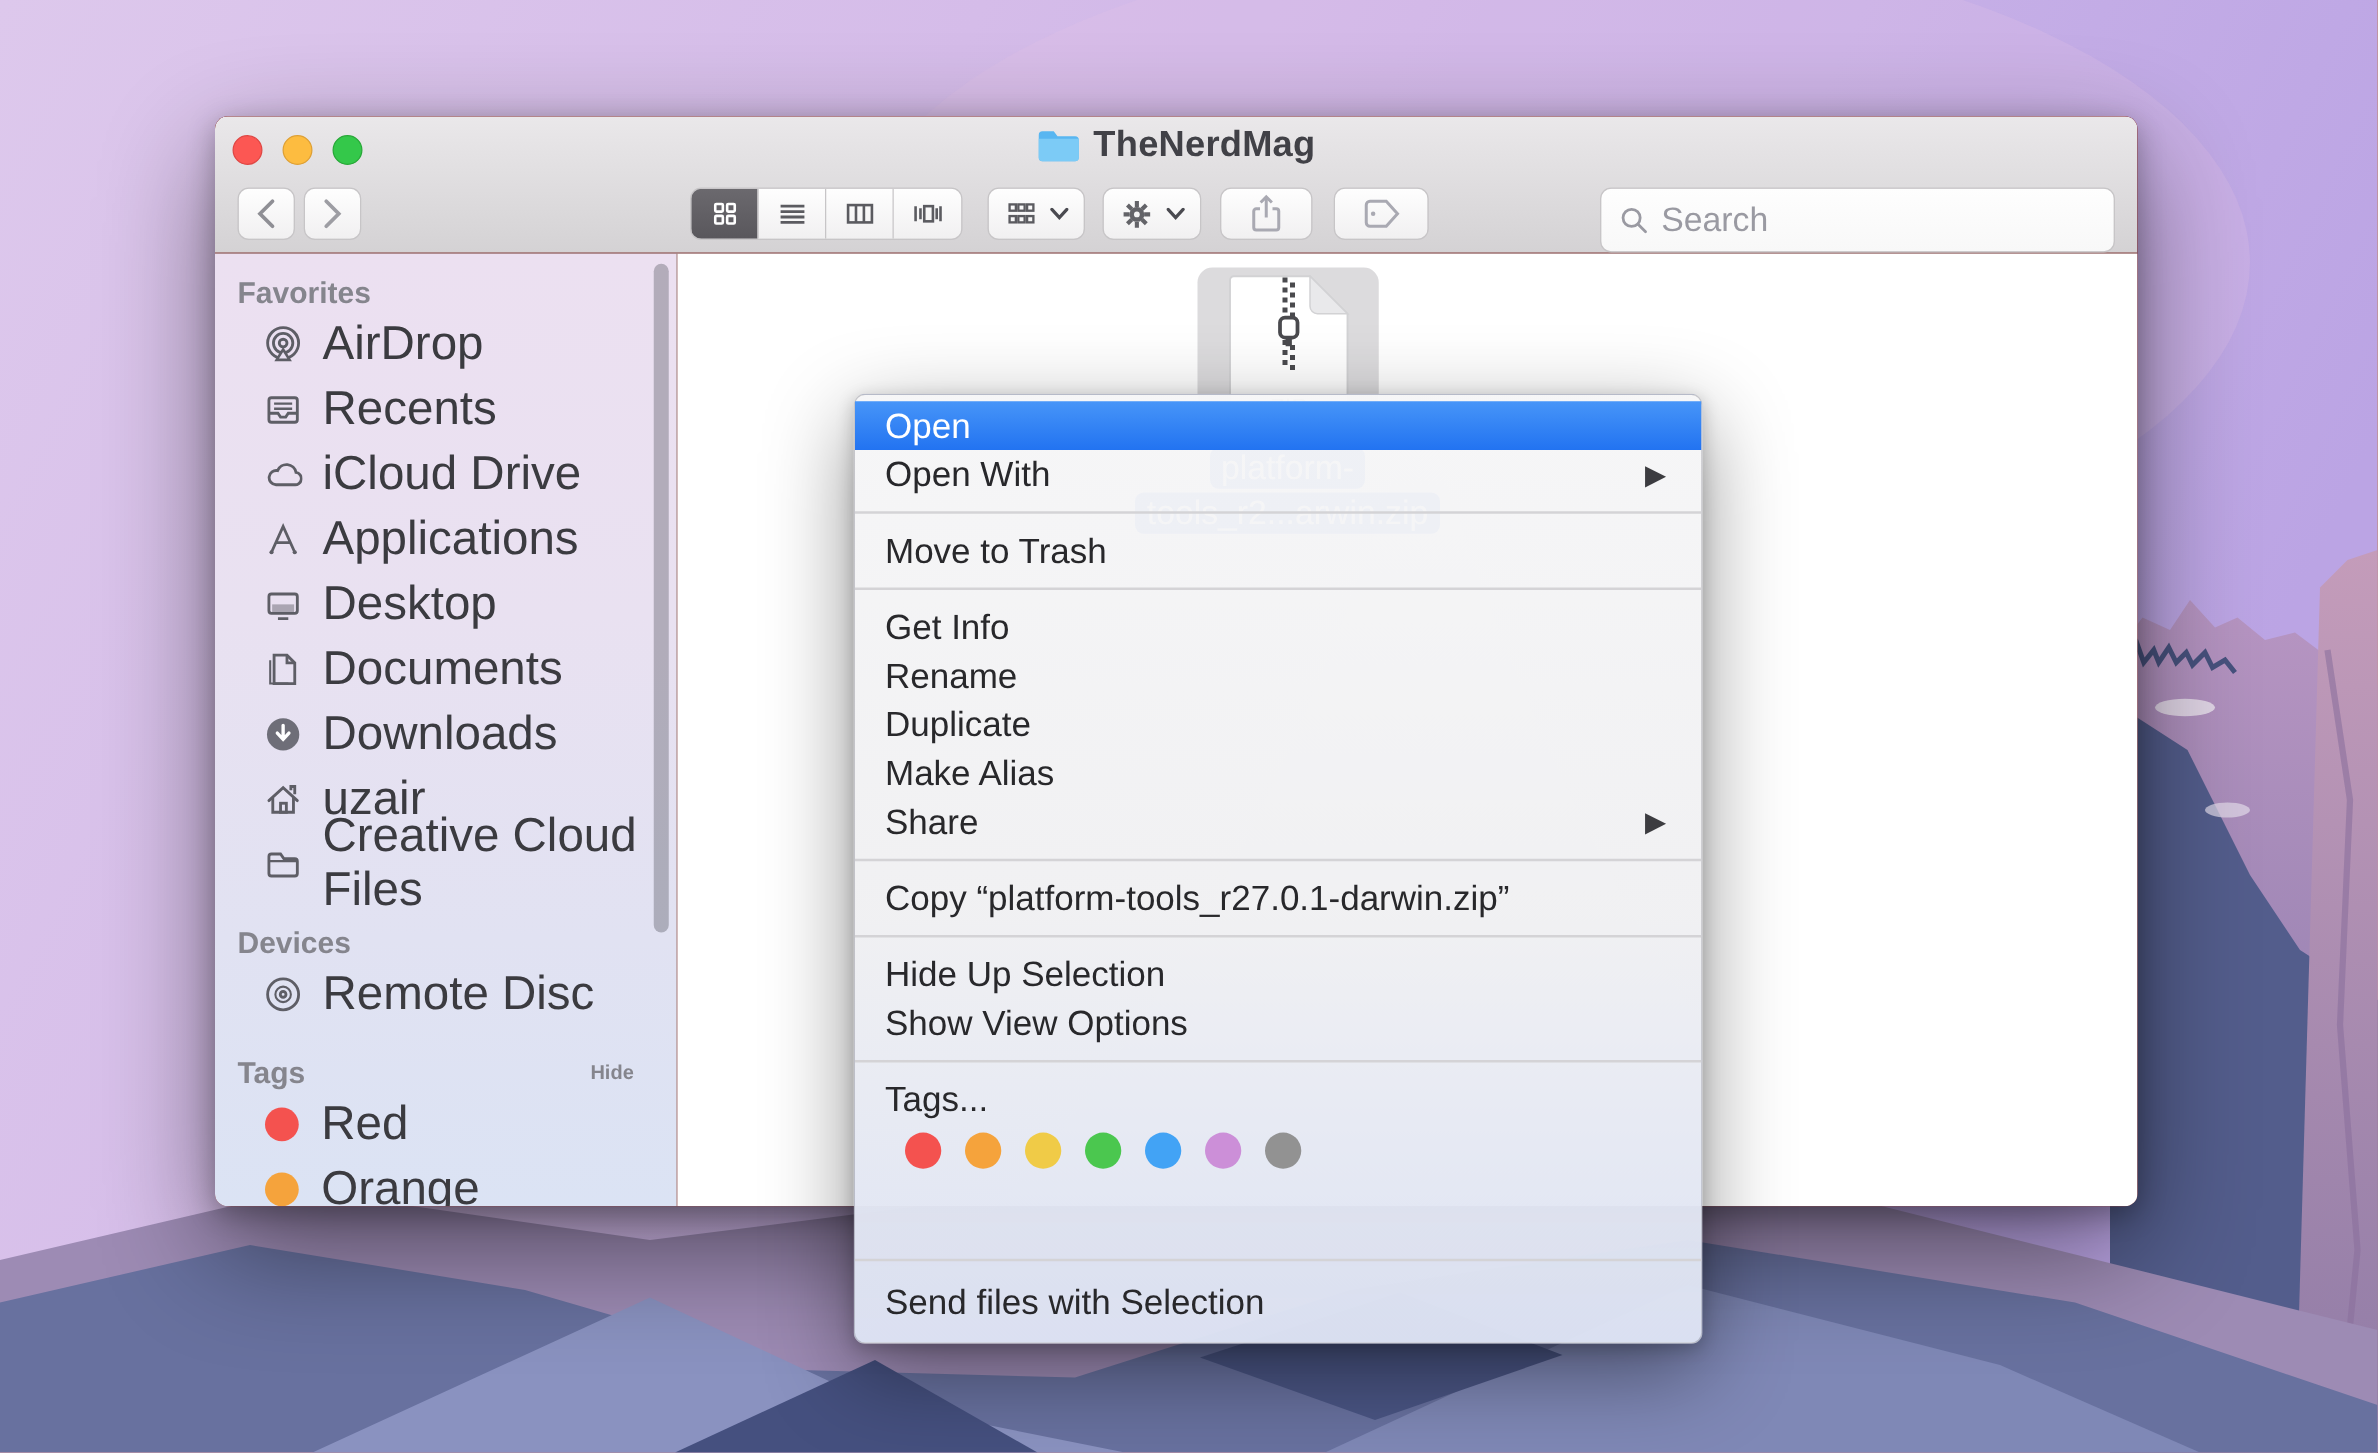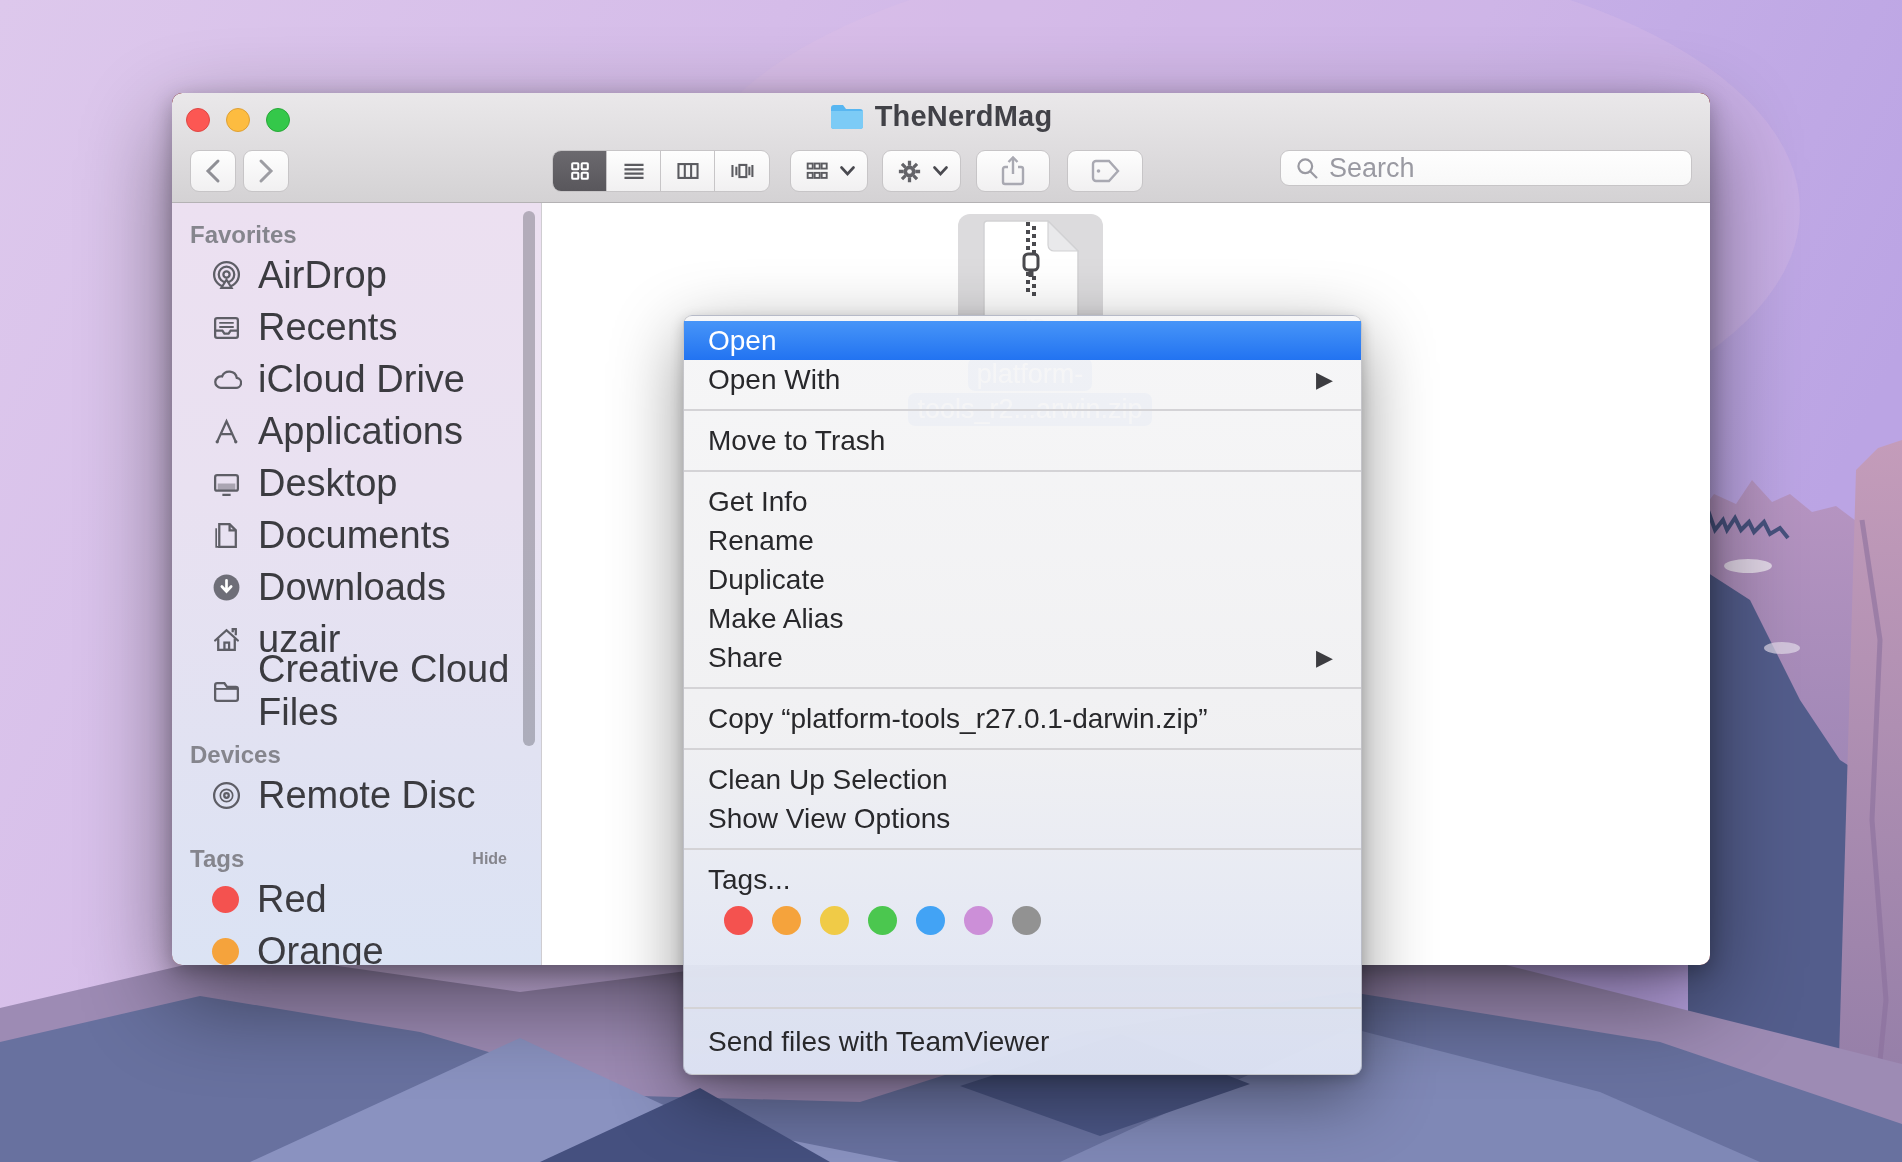--- a/index.html
+++ b/index.html
@@ -37,21 +37,21 @@
     display:flex;align-items:center;justify-content:center;
   }
   .nav{position:absolute;left:18px;top:10px;display:flex;gap:7px;}
   .nav .tb-btn{width:46px;}
   .seg{position:absolute;left:380px;top:10px;display:flex;border:1px solid #c7c5c7;border-radius:9px;overflow:hidden;background:linear-gradient(#fefefe,#f1f0f1);height:42px;box-sizing:border-box;}
   .seg .segbtn{width:54px;height:100%;display:flex;align-items:center;justify-content:center;border-right:1px solid #c7c5c7;box-sizing:border-box;}
   .seg .segbtn:last-child{border-right:none;}
   .seg .segbtn.sel{background:linear-gradient(#6b696e,#59575c);}
   .drop{position:absolute;top:10px;display:flex;align-items:center;gap:9px;padding:0 12px;}
   .search{
-    position:absolute;right:18px;top:10px;width:412px;height:36px;box-sizing:border-box;
+    position:absolute;right:18px;top:10px;width:412px;height:52px;box-sizing:border-box;
     border:1px solid #c7c5c7;border-radius:9px;background:linear-gradient(#fefefe,#f8f8f8);
     display:flex;align-items:center;gap:10px;padding:0 14px;
   }
   .search span{font-size:27px;color:#9a9aa2;}
 
   .wbody{position:absolute;top:110px;left:0;right:0;bottom:0;display:flex;}
   .sidebar{
     width:370px;flex:0 0 370px;position:relative;box-sizing:border-box;
     background:linear-gradient(#ece0f1 0%,#e9e1f1 38%,#e1e2f2 72%,#dbe3f4 100%);
     border-right:1px solid #cfcdd1;overflow:hidden;
@@ -439,36 +439,36 @@
     <div class="mi">
       <span>Share</span>
       <span class="arrow">▶</span>
     </div>
     <div class="msep"></div>
     <div class="mi">
       <span>Copy “platform-tools_r27.0.1-darwin.zip”</span>
     </div>
     <div class="msep"></div>
     <div class="mi">
-      <span>Clean Up Selection</span>
+      <span>Hide Up Selection</span>
     </div>
     <div class="mi">
       <span>Show View Options</span>
     </div>
     <div class="msep"></div>
     <div class="mi">
       <span>Tags...</span>
     </div>
     <div class="mcolors">
       <span class="cdot" style="background: rgb(244, 82, 79);"></span>
       <span class="cdot" style="background: rgb(245, 163, 60);"></span>
       <span class="cdot" style="background: rgb(240, 203, 71);"></span>
       <span class="cdot" style="background: rgb(75, 199, 79);"></span>
       <span class="cdot" style="background: rgb(66, 163, 245);"></span>
       <span class="cdot" style="background: rgb(204, 143, 216);"></span>
       <span class="cdot" style="background: rgb(146, 146, 146);"></span>
     </div>
     <div class="mspacer"></div>
     <div class="msep"></div>
     <div class="mi send">
-      <span>Send files with TeamViewer</span>
+      <span>Send files with Selection</span>
     </div>
   </div>
 
 </body></html>

